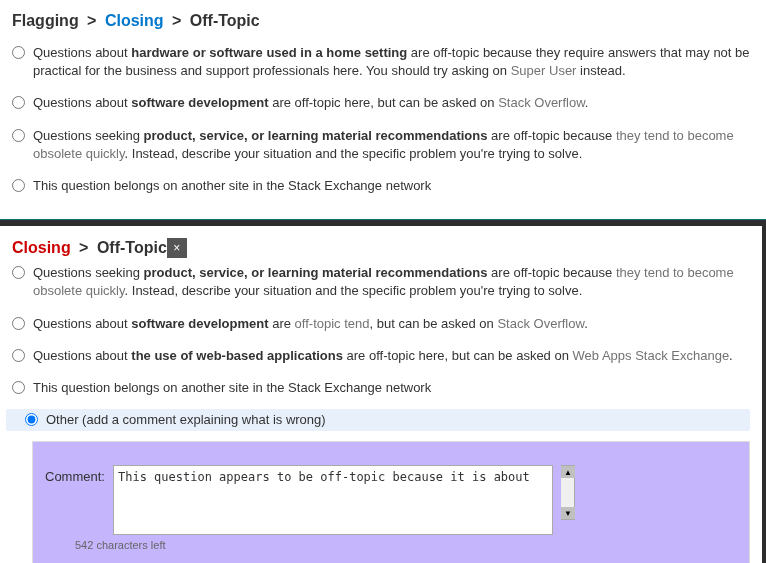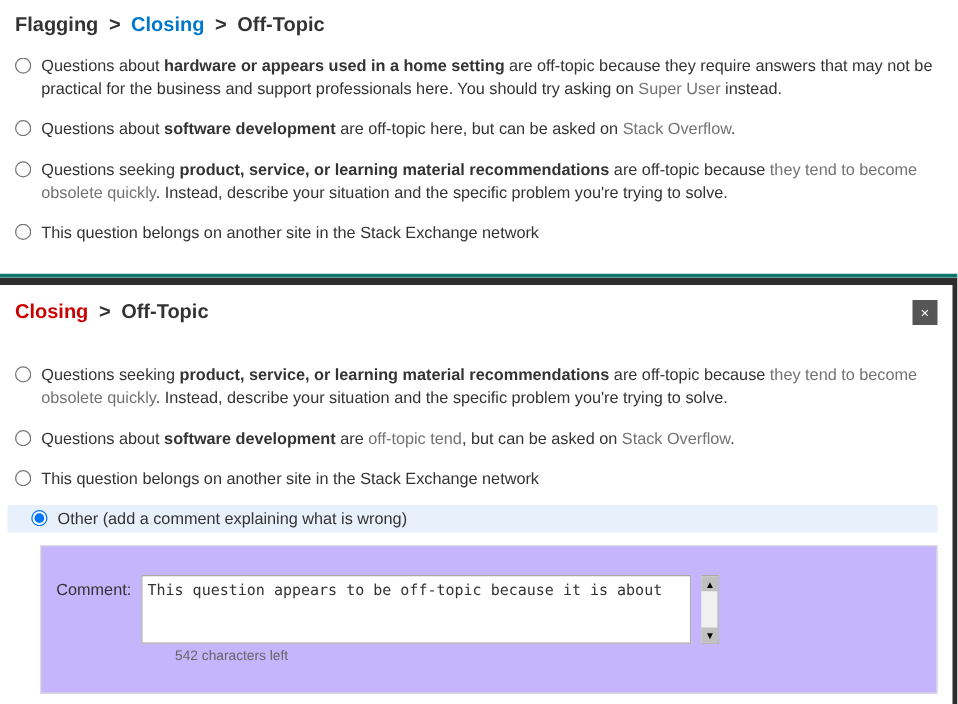--- a/index.html
+++ b/index.html
@@ -10,21 +10,21 @@
       width: 766px;
       min-height: 563px;
       overflow: hidden;
       position: relative;
     }
 
     
     .top-panel {
       padding: 12px 16px 12px 12px;
       background: #fff;
-      border-bottom: 3px solid #0f766e;
+      border-bottom: 1px solid #0f766e;
       position: relative;
     }
 
     .breadcrumb {
       font-size: 16px;
       font-weight: bold;
       color: #333;
       margin-bottom: 12px;
     }
     .breadcrumb .bc-flagging { color: #333; }
@@ -62,22 +62,21 @@
     
     .bottom-panel {
       background: #fff;
       position: relative;
       padding: 12px 16px 12px 12px;
     }
 
     .bottom-header {
       display: flex;
       align-items: center;
-      justify-content: space-between;
-      margin-bottom: 29px;
+      margin-bottom: 4px;
     }
     .bottom-breadcrumb {
       font-size: 16px;
       font-weight: bold;
     }
     .bottom-breadcrumb .bc-closing { color: #cc0000; }
     .bottom-breadcrumb .bc-sep { color: #333; margin: 0 4px; }
     .bottom-breadcrumb .bc-offtopic { color: #333; }
 
     .close-btn {
@@ -116,21 +115,21 @@
       gap: 8px;
     }
     .comment-label {
       font-size: 13px;
       color: #333;
       padding-top: 4px;
       white-space: nowrap;
     }
     .comment-textarea {
       width: 440px;
-      height: 55px;
+      height: 70px;
       border: 1px solid #aaa;
       resize: none;
       font-family: monospace;
       font-size: 12px;
       padding: 4px;
       color: #333;
       background: #fff;
     }
     .scroll-bar-area {
       display: flex;
@@ -150,21 +149,21 @@
       align-items: center;
       justify-content: center;
       font-size: 8px;
       cursor: pointer;
       user-select: none;
     }
     .chars-left {
       font-size: 11px;
       color: #666;
       margin-top: 4px;
-      margin-left: 95px;
+      margin-left: 30px;
     }
 
     
     .right-accent {
       position: absolute;
       right: 0;
       top: 0;
       width: 4px;
       height: 100%;
       background: #2d2d2d;
@@ -174,21 +173,21 @@
 <body>
 
 <div class="top-panel">
   <div class="breadcrumb">
     <span class="bc-flagging">Flagging</span><span class="bc-sep"> &gt; </span><span class="bc-closing">Closing</span><span class="bc-sep"> &gt; </span><span class="bc-offtopic">Off-Topic</span>
   </div>
 
   <div class="radio-item">
     <input type="radio" name="top-options" id="top-opt-1" style="">
     <label for="top-opt-1">
-      Questions about <strong>hardware or appears used in a home setting</strong> are off-topic because they require answers that may not be practical for the business and support professionals here. You should try asking on <a href="#">Super User</a> instead.
+      Questions about <strong>hardware or software used in a home setting</strong> are off-topic because they require answers that may not be practical for the business and support professionals here. You should try asking on <a href="#">Super User</a> instead.
     </label>
   </div>
 
   <div class="radio-item">
     <input type="radio" name="top-options" id="top-opt-2" style="">
     <label for="top-opt-2">
       Questions about <strong>software development</strong> are off-topic here, but can be asked on <a href="#">Stack Overflow</a>.
     </label>
   </div>
 
@@ -224,20 +223,26 @@
     </label>
   </div>
 
   <div class="radio-item">
     <input type="radio" name="bot-options" id="bot-opt-2" style="">
     <label for="bot-opt-2">
       Questions about <strong>software development</strong> are <a href="#">off-topic tend</a>, but can be asked on <a href="#">Stack Overflow</a>.
     </label>
   </div>
 
+  <div class="radio-item">
+    <input type="radio" name="bot-options" id="bot-opt-3" style="">
+    <label for="bot-opt-3">
+      Questions about <strong>the use of web-based applications</strong> are off-topic here, but can be asked on <a href="#">Web Apps Stack Exchange</a>.
+    </label>
+  </div>
 
   <div class="radio-item">
     <input type="radio" name="bot-options" id="bot-opt-4" style="">
     <label for="bot-opt-4">
       This question belongs on another site in the Stack Exchange network
     </label>
   </div>
 
   <div class="radio-item selected">
     <input type="radio" name="bot-options" id="bot-opt-5" checked="" style="">

